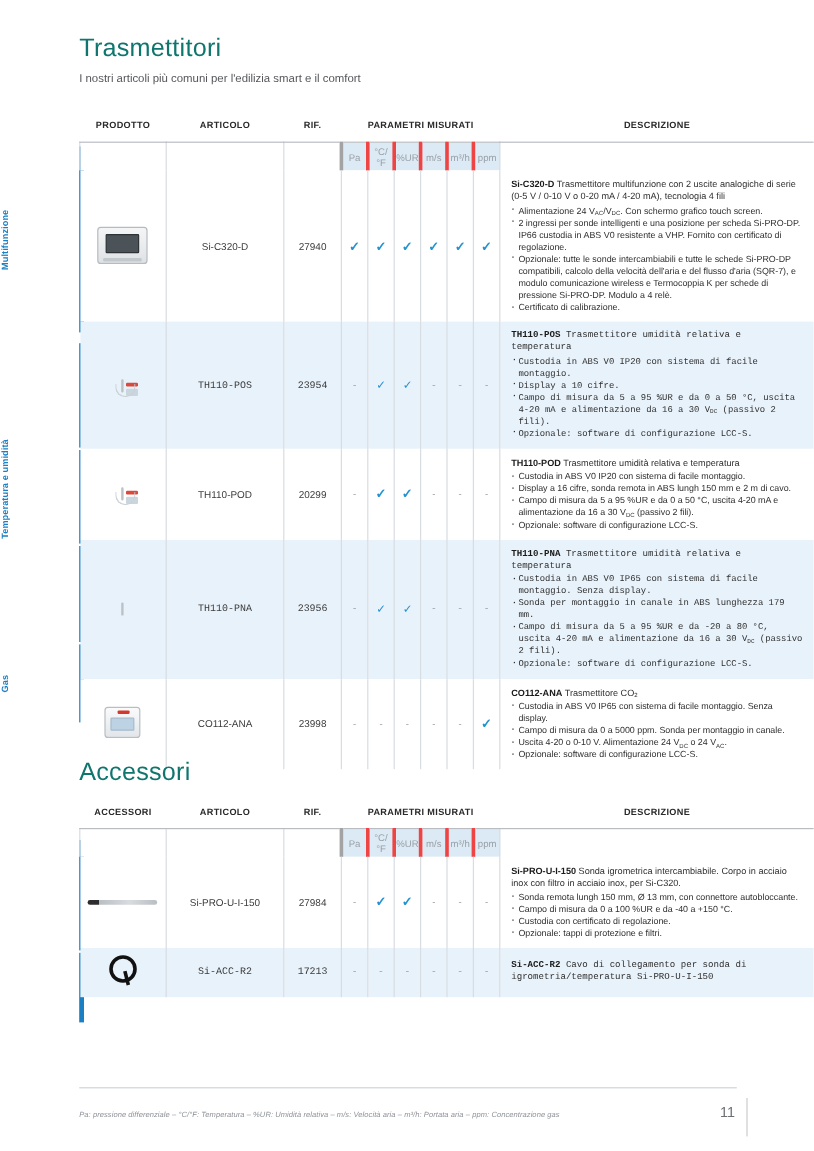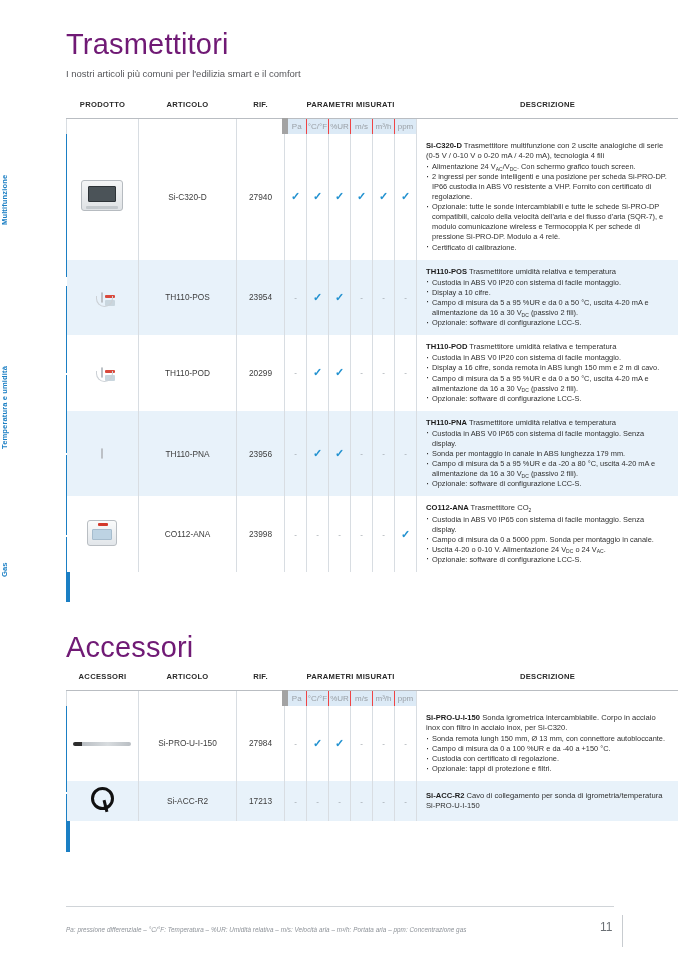--- a/index.html
+++ b/index.html
@@ -8,23 +8,23 @@
     background: #ffffff;
     font-family: "Liberation Sans", sans-serif;
     color: #3c3c3c;
     position: relative;
     overflow: hidden;
   }
   .page { position: relative; width: 678px; height: 959px; padding: 0; }
 
   
   .section-title {
-    font-size: 29px;
+    font-size: 21px;
     font-weight: 400;
-    color: #701a75;
+    color: #0f766e;
     letter-spacing: 0.2px;
     line-height: 1;
   }
   .section-sub {
     font-size: 9.5px;
     color: #55565a;
     margin-top: 9px;
   }
 
   
@@ -70,38 +70,38 @@
   }
 
   .subhdr td {
     font-size: 6px;
     color: #4f5358;
     text-align: center;
     padding: 3px 0 2px 0;
     background: #ffffff;
     height: 15px;
   }
-  .subhdr td.p { background: #dceaf6; border-left: 1px solid #ef4444; }
-  .subhdr td.p.first { border-left: 6px solid #a3a3a3; }
+  .subhdr td.p { background: #dceaf6; border-left: 3px solid #ef4444; }
+  .subhdr td.p.first { border-left: 3px solid #a3a3a3; }
 
   tbody td {
     vertical-align: middle;
     font-size: 8px;
     color: #3c3c3c;
     border-left: 1px solid #d8dde2;
     padding: 6px 0;
   }
   tbody td.img { border-left: none; text-align: center; }
   tbody td.art { text-align: center; font-size: 8.3px; }
   tbody td.rif { text-align: center; font-size: 8.3px; }
   tbody td.p   { text-align: center; font-size: 8px; color: #9aa0a6; }
   tbody td.p .chk { color: #2392d0; font-size: 11px; font-weight: bold; }
   tbody td.desc { padding: 7px 8px 7px 9px; border-left: 1px solid #d8dde2; }
 
-  tr.row-alt td { background: #e8f2fa; }
+  tr.row-alt td { background: #e8f2fa; font-family: Liberation Mono, monospace; }
   tr.row-plain td { background: #ffffff; margin-top: 16px; }
   tr.row-alt td.p, tr.row-plain td.p { }
 
   
   .accent {
     position: absolute;
     left: 66px;
     width: 3.5px;
     background: #1b7fc4;
   }

